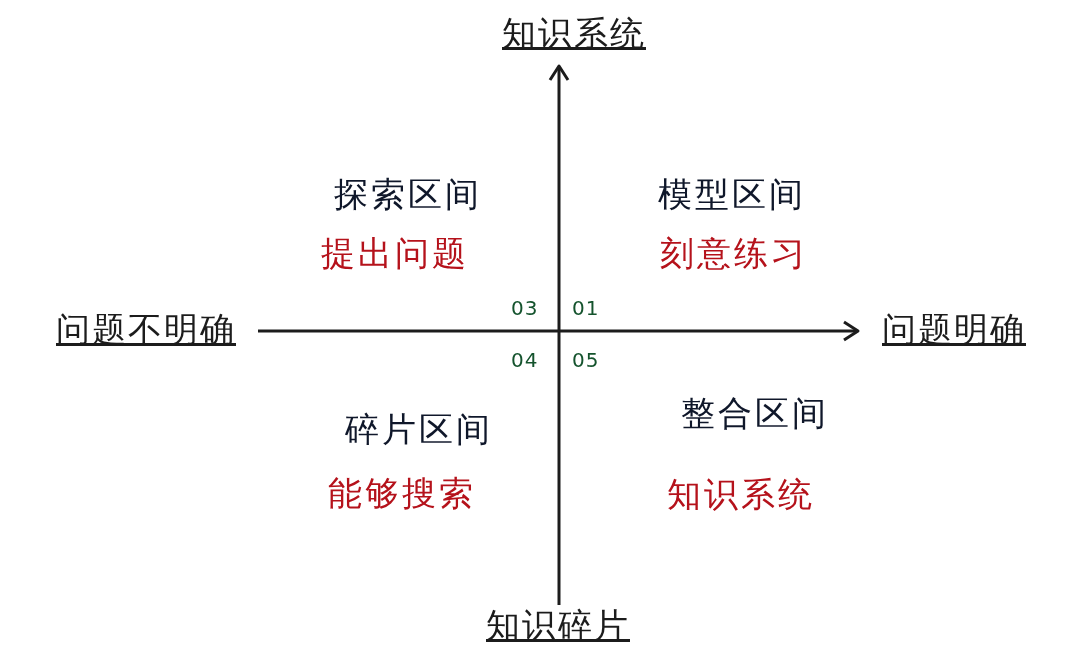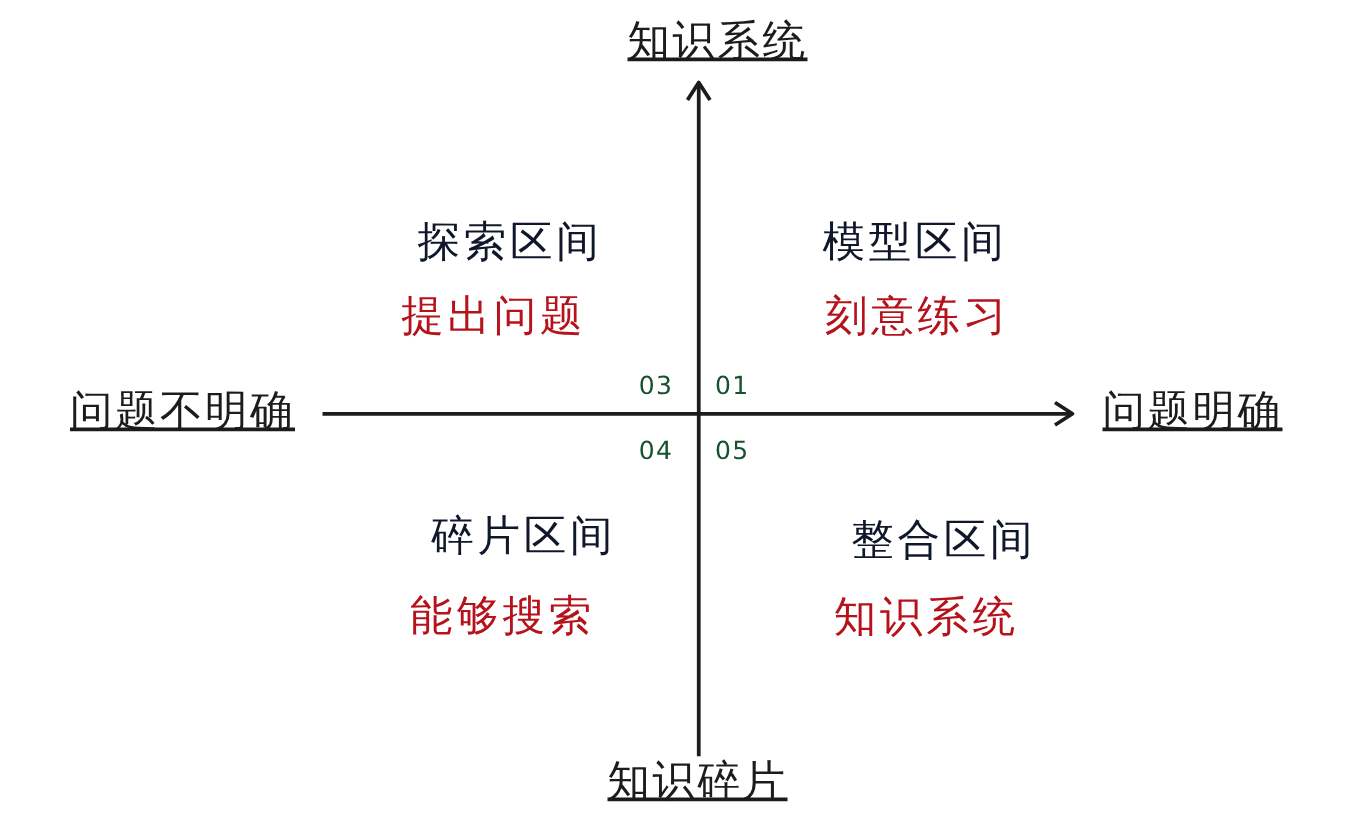--- a/index.html
+++ b/index.html
@@ -30,20 +30,20 @@
 <div class="lbl axis-label" style="left:882px; top:312px;">问题明确</div>
 
 <div class="lbl num" style="left:572px; top:298px;">01</div>
 <div class="lbl num" style="left:572px; top:350px;">05</div>
 <div class="lbl num" style="left:511px; top:298px;">03</div>
 <div class="lbl num" style="left:511px; top:350px;">04</div>
 
 <div class="lbl zone-title" style="left:658px; top:177px;">模型区间</div>
 <div class="lbl zone-action" style="left:660px; top:236px;">刻意练习</div>
 
-<div class="lbl zone-title" style="left:681px; top:415px;">整合区间</div>
+<div class="lbl zone-title" style="left:681px; top:396px;">整合区间</div>
 <div class="lbl zone-action" style="left:667px; top:477px;">知识系统</div>
 
 <div class="lbl zone-title" style="left:334px; top:177px;">探索区间</div>
 <div class="lbl zone-action" style="left:321px; top:236px;">提出问题</div>
 
 <div class="lbl zone-title" style="left:345px; top:412px;">碎片区间</div>
 <div class="lbl zone-action" style="left:328px; top:476px;">能够搜索</div>
 
 </body></html>

